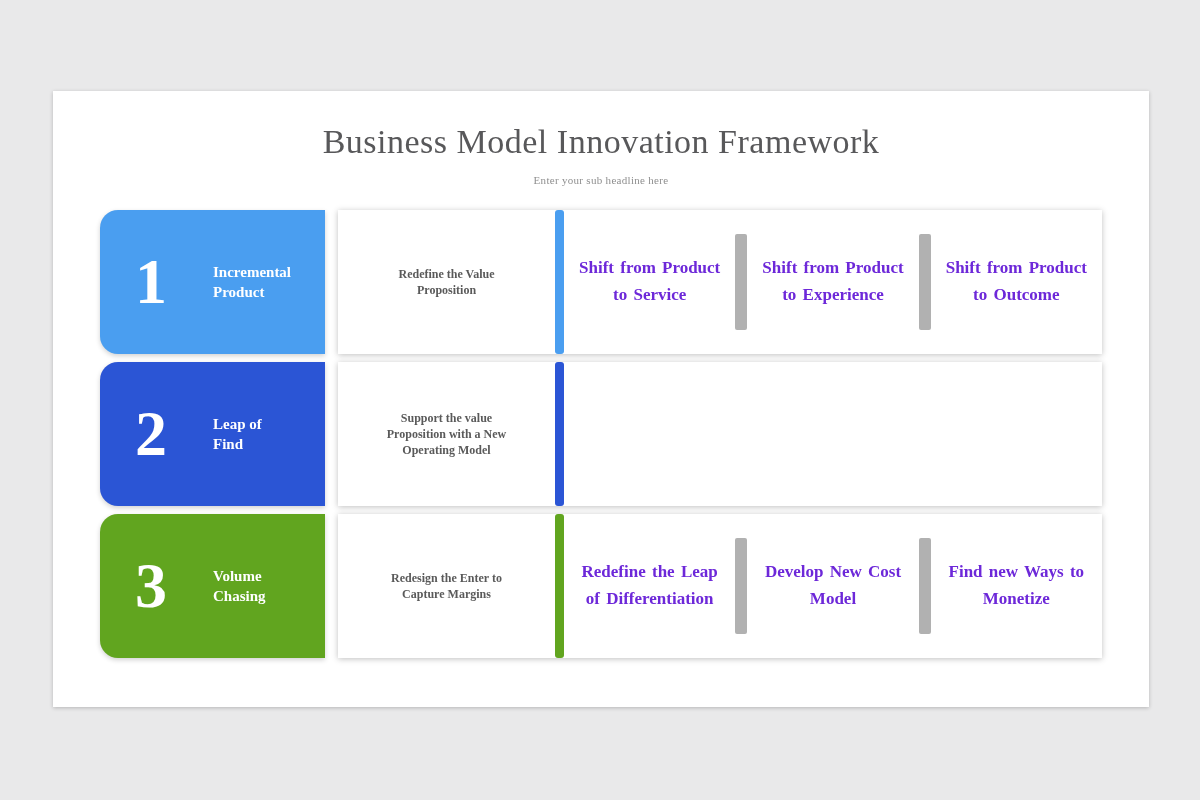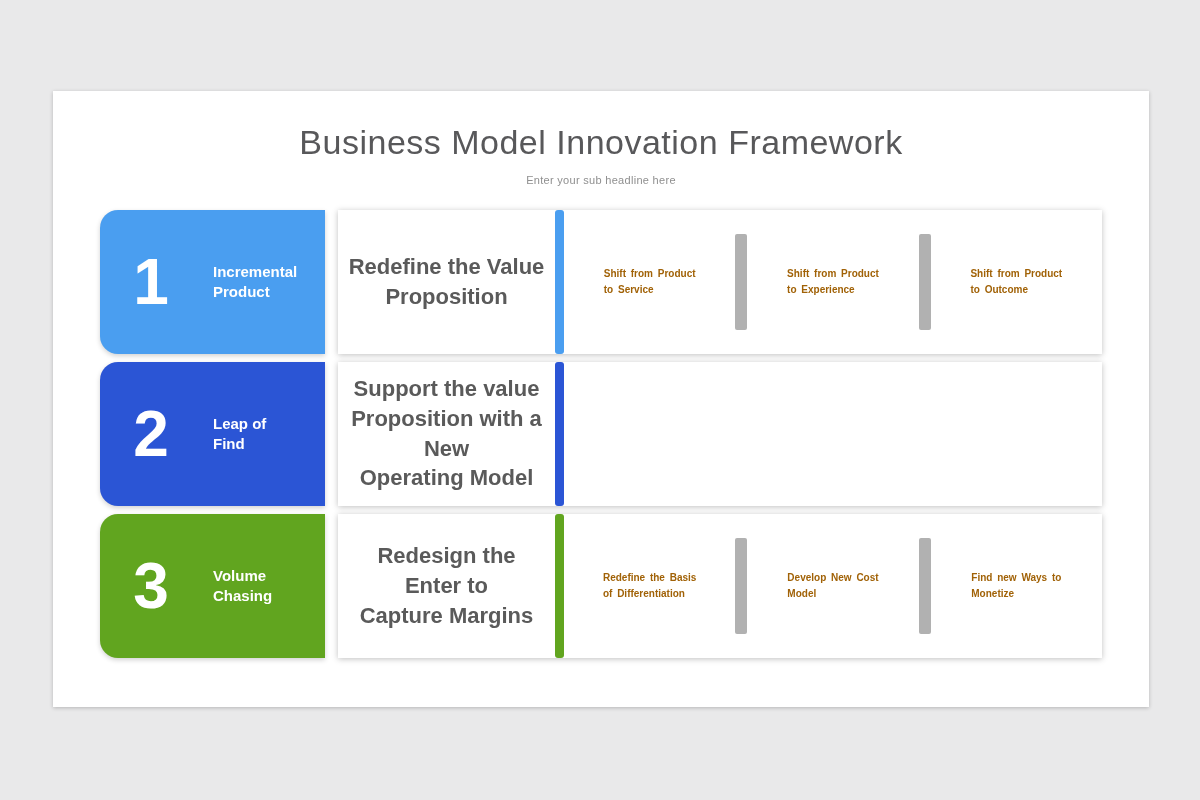--- a/index.html
+++ b/index.html
@@ -2,21 +2,21 @@
 <html><head>
 <meta charset="utf-8">
 <style>
   * { margin: 0; padding: 0; box-sizing: border-box; }
   html, body {
     width: 1200px; height: 800px;
     font-family: "Liberation Sans", sans-serif;
     background: #e9e9ea;
     overflow: hidden;
   }
-  .canvas { position: relative; width: 1200px; height: 800px; }
+  .canvas { position: relative; width: 1200px; height: 800px; font-family: Liberation Serif, serif; }
   .slide {
     position: absolute;
     left: 53px; top: 91px;
     width: 1096px; height: 616px;
     background: #ffffff;
     box-shadow: 0 1px 4px rgba(0,0,0,0.22);
   }
   .slide-title {
     margin-top: 31px;
     text-align: center;
@@ -65,43 +65,43 @@
     box-shadow: 0 1px 6px rgba(0,0,0,0.25);
     display: flex;
     align-items: stretch;
   }
   .card-headline {
     flex: 0 0 217px;
     display: flex;
     align-items: center;
     justify-content: center;
     text-align: center;
-    font-size: 22px;
+    font-size: 12px;
     font-weight: 700;
     color: #5a5a5a;
     line-height: 1.35;
     padding: 0 10px;
     white-space: pre-line;
   }
   .accent-bar {
     width: 9px;
     flex: 0 0 9px;
     border-radius: 3px;
     align-self: stretch;
   }
   .items { flex: 1; display: flex; align-items: stretch; }
   .item {
     flex: 1;
     display: flex;
     align-items: center;
     justify-content: center;
-    text-align: left;
-    font-size: 10px;
+    text-align: center;
+    font-size: 17px;
     font-weight: 700;
-    color: #a16207;
+    color: #6d28d9;
     line-height: 1.55;
     word-spacing: 2px;
     padding: 0 14px;
     white-space: pre-line;
   }
   .vdivider {
     flex: 0 0 12px;
     width: 12px;
     height: 96px;
     align-self: center;
@@ -159,21 +159,21 @@
     <div class="badge" style="background-color: rgb(97, 165, 31);">
       <div class="badge-number">3</div>
       <div class="badge-label">Volume
 Chasing</div>
     </div>
     <div class="card">
       <div class="card-headline">Redesign the Enter to
 Capture Margins</div>
       <div class="accent-bar" style="background-color: rgb(97, 165, 31);"></div>
       <div class="items">
-        <div class="item">Redefine the Basis
+        <div class="item">Redefine the Leap
 of Differentiation</div>
         <div class="vdivider"></div>
         <div class="item">Develop New Cost
 Model</div>
         <div class="vdivider"></div>
         <div class="item">Find new Ways to
 Monetize</div>
       </div>
     </div>
   </div>

